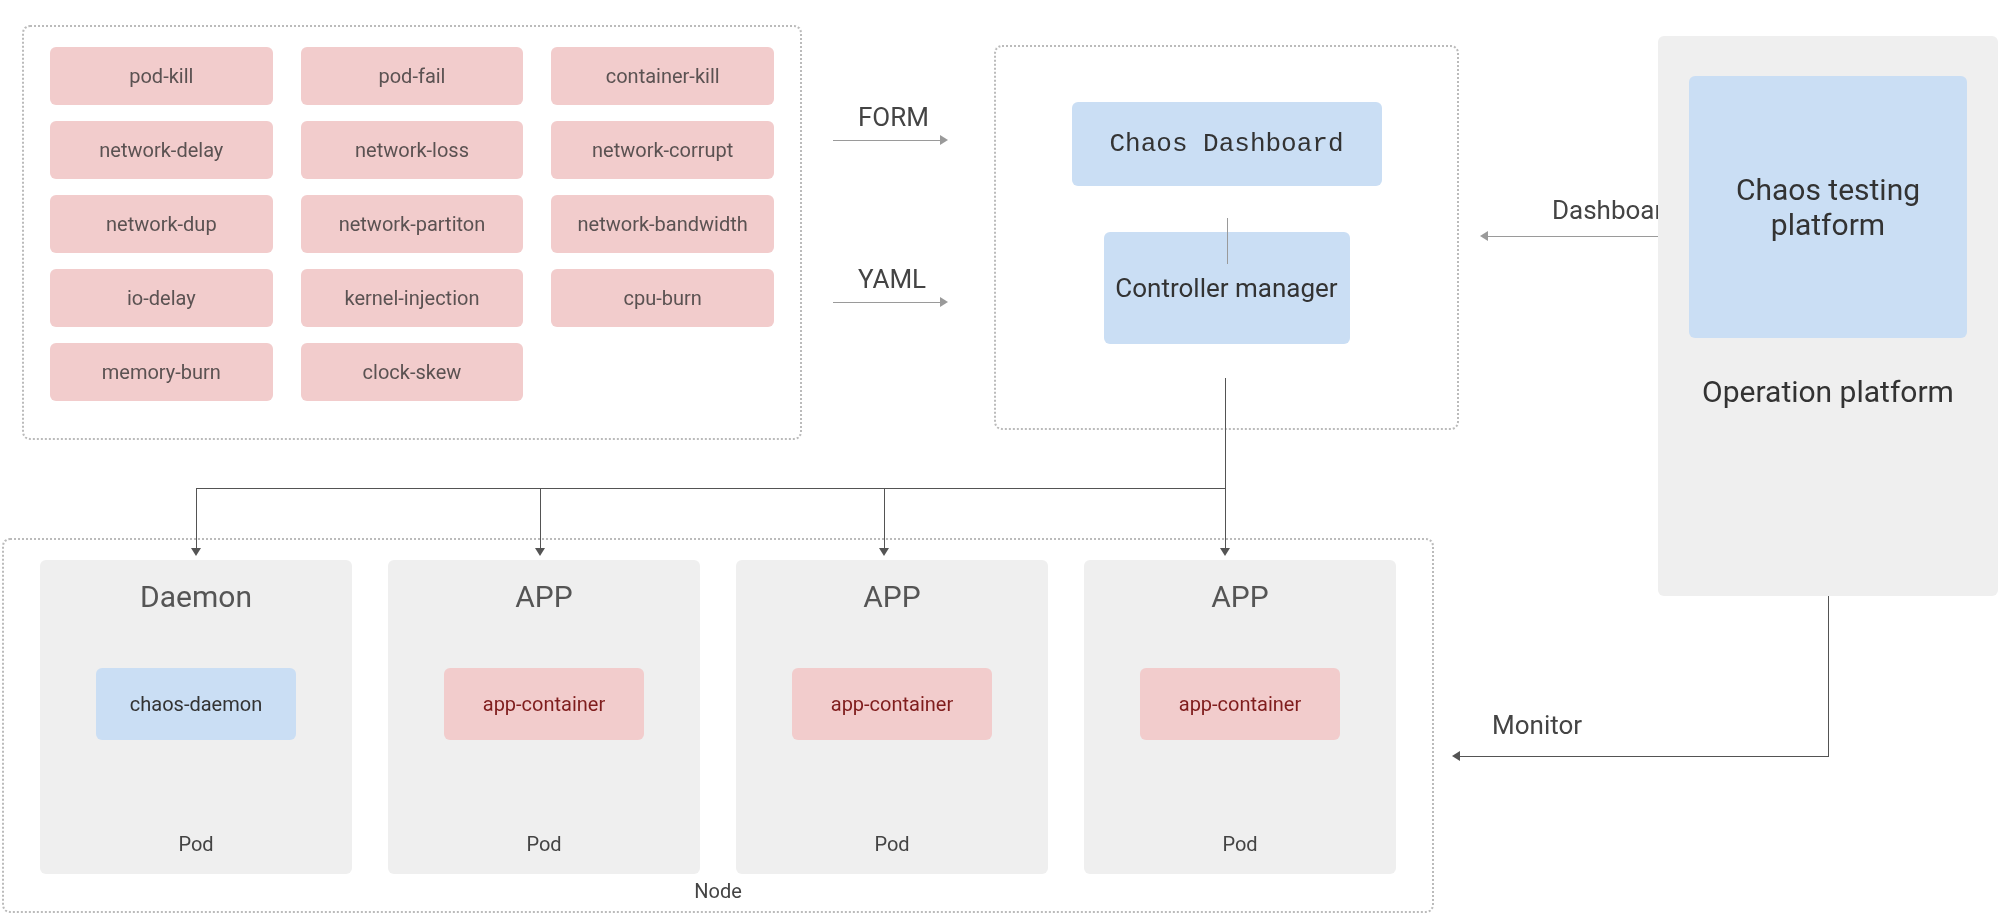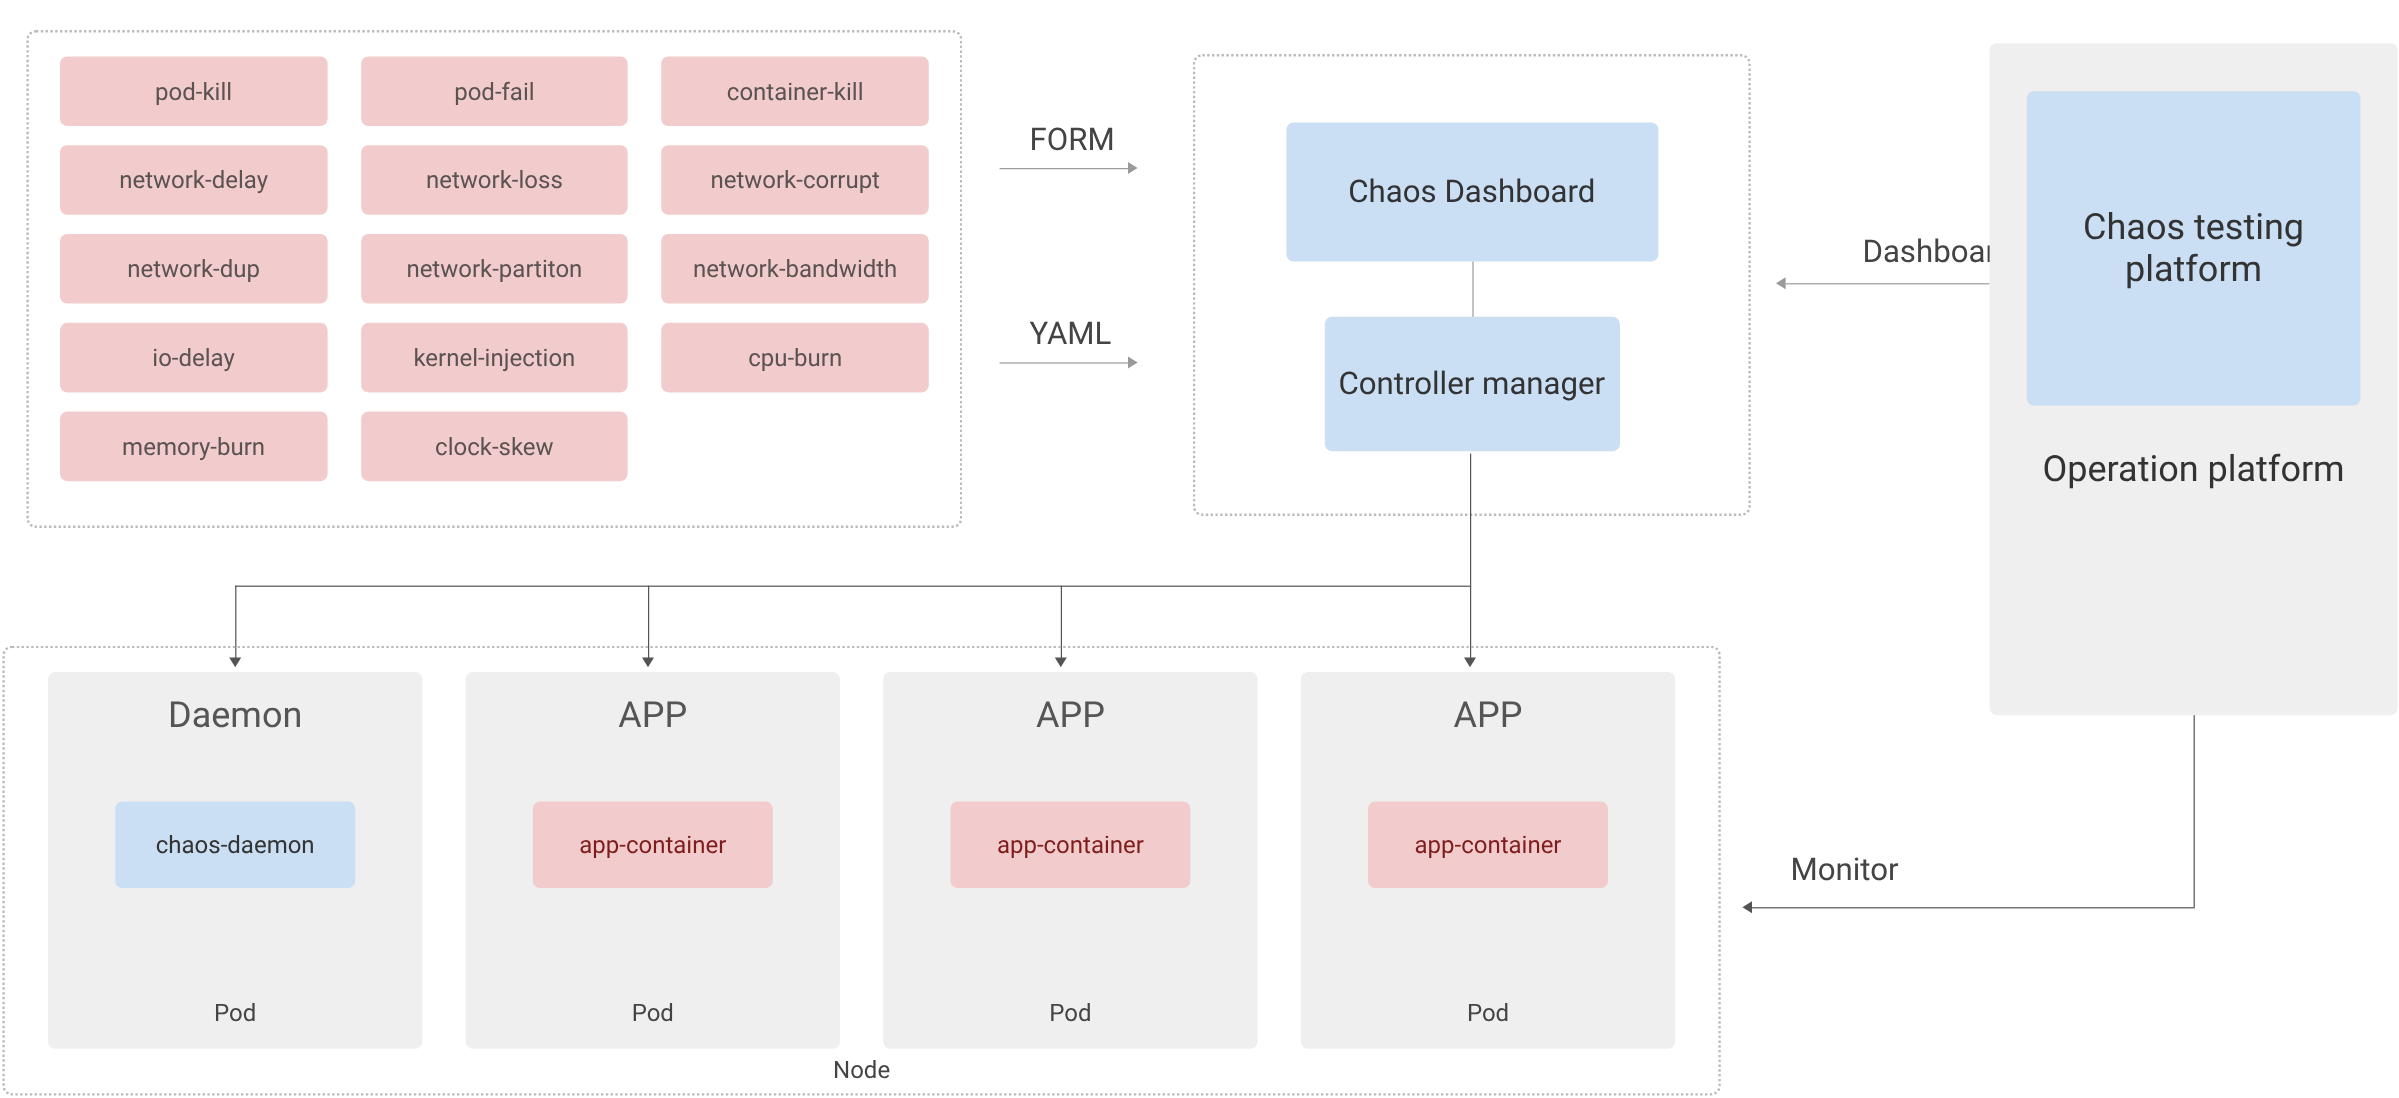--- a/index.html
+++ b/index.html
@@ -2,21 +2,21 @@
 <html><head>
 <meta charset="utf-8">
 <style>
   * { box-sizing: border-box; margin: 0; padding: 0; }
   body { font-family: "Segoe UI", Roboto, -apple-system, sans-serif; background: #fff; position: relative; width: 1999px; height: 915px; color: #444; }
   .dotted-box { position: absolute; border: 2px dotted #bbb; border-radius: 8px; }
   .chaos-actions { left: 22px; top: 25px; width: 780px; height: 415px; padding: 20px 26px; display: grid; grid-template-columns: repeat(3, 1fr); grid-auto-rows: 58px; gap: 16px 28px; }
   .action { background: #f2cccc; border-radius: 6px; display: flex; align-items: center; justify-content: center; font-size: 20px; color: #5b5252; }
   .controller-box { left: 994px; top: 45px; width: 465px; height: 385px; display: flex; flex-direction: column; align-items: center; justify-content: flex-start; padding-top: 55px; }
   .blue-box { background: #cadef4; border-radius: 6px; display: flex; align-items: center; justify-content: center; text-align: center; }
-  .dashboard { width: 310px; height: 116px; font-size: 26px; color: #333; }
+  .dashboard { width: 310px; height: 84px; font-size: 26px; color: #333; font-family: Liberation Mono, monospace; }
   .controller-mgr { width: 246px; height: 112px; font-size: 26px; margin-top: 46px; color: #333; }
   .sm-label { position: absolute; font-size: 26px; color: #444; }
   .arrow-line { position: absolute; background: #9a9a9a; }
   .arrow-line.h { height: 1px; }
   .arrow-line.v { width: 1px; }
   .arrow-head { position: absolute; width: 0; height: 0; }
   .arrow-head.right { border-top: 5px solid transparent; border-bottom: 5px solid transparent; border-left: 8px solid #9a9a9a; }
   .arrow-head.left { border-top: 5px solid transparent; border-bottom: 5px solid transparent; border-right: 8px solid #9a9a9a; }
   .arrow-head.down { border-left: 5px solid transparent; border-right: 5px solid transparent; border-top: 8px solid #9a9a9a; }
   .node-box { left: 2px; top: 538px; width: 1432px; height: 375px; }

